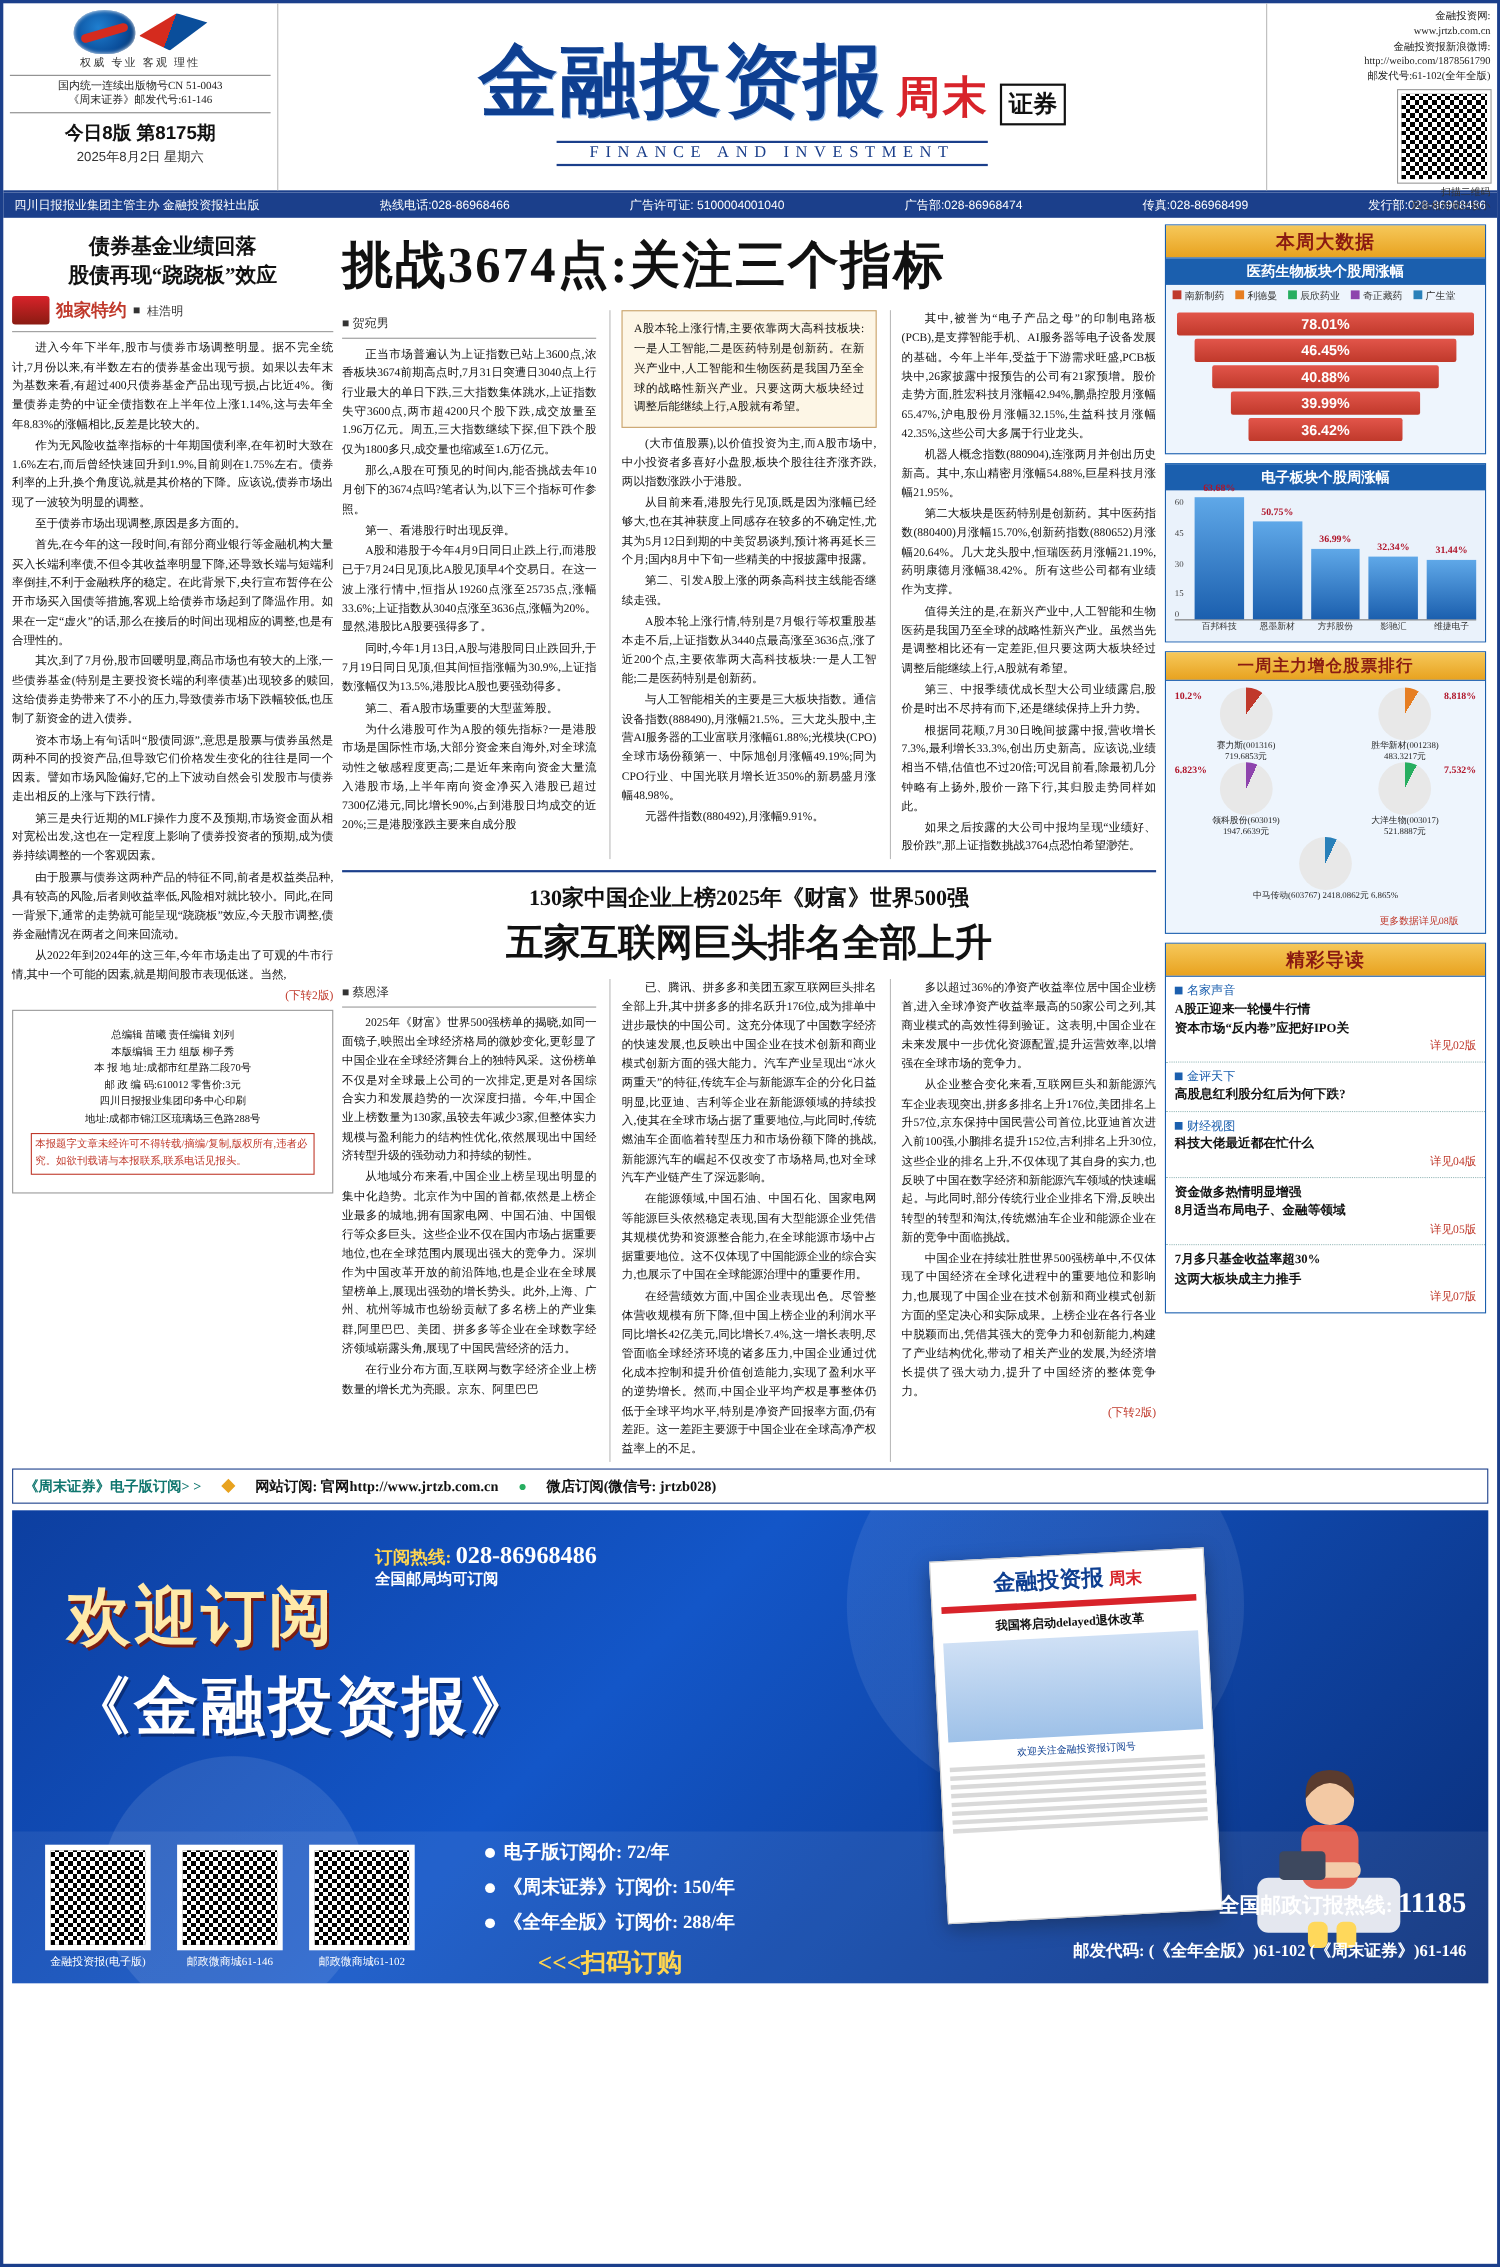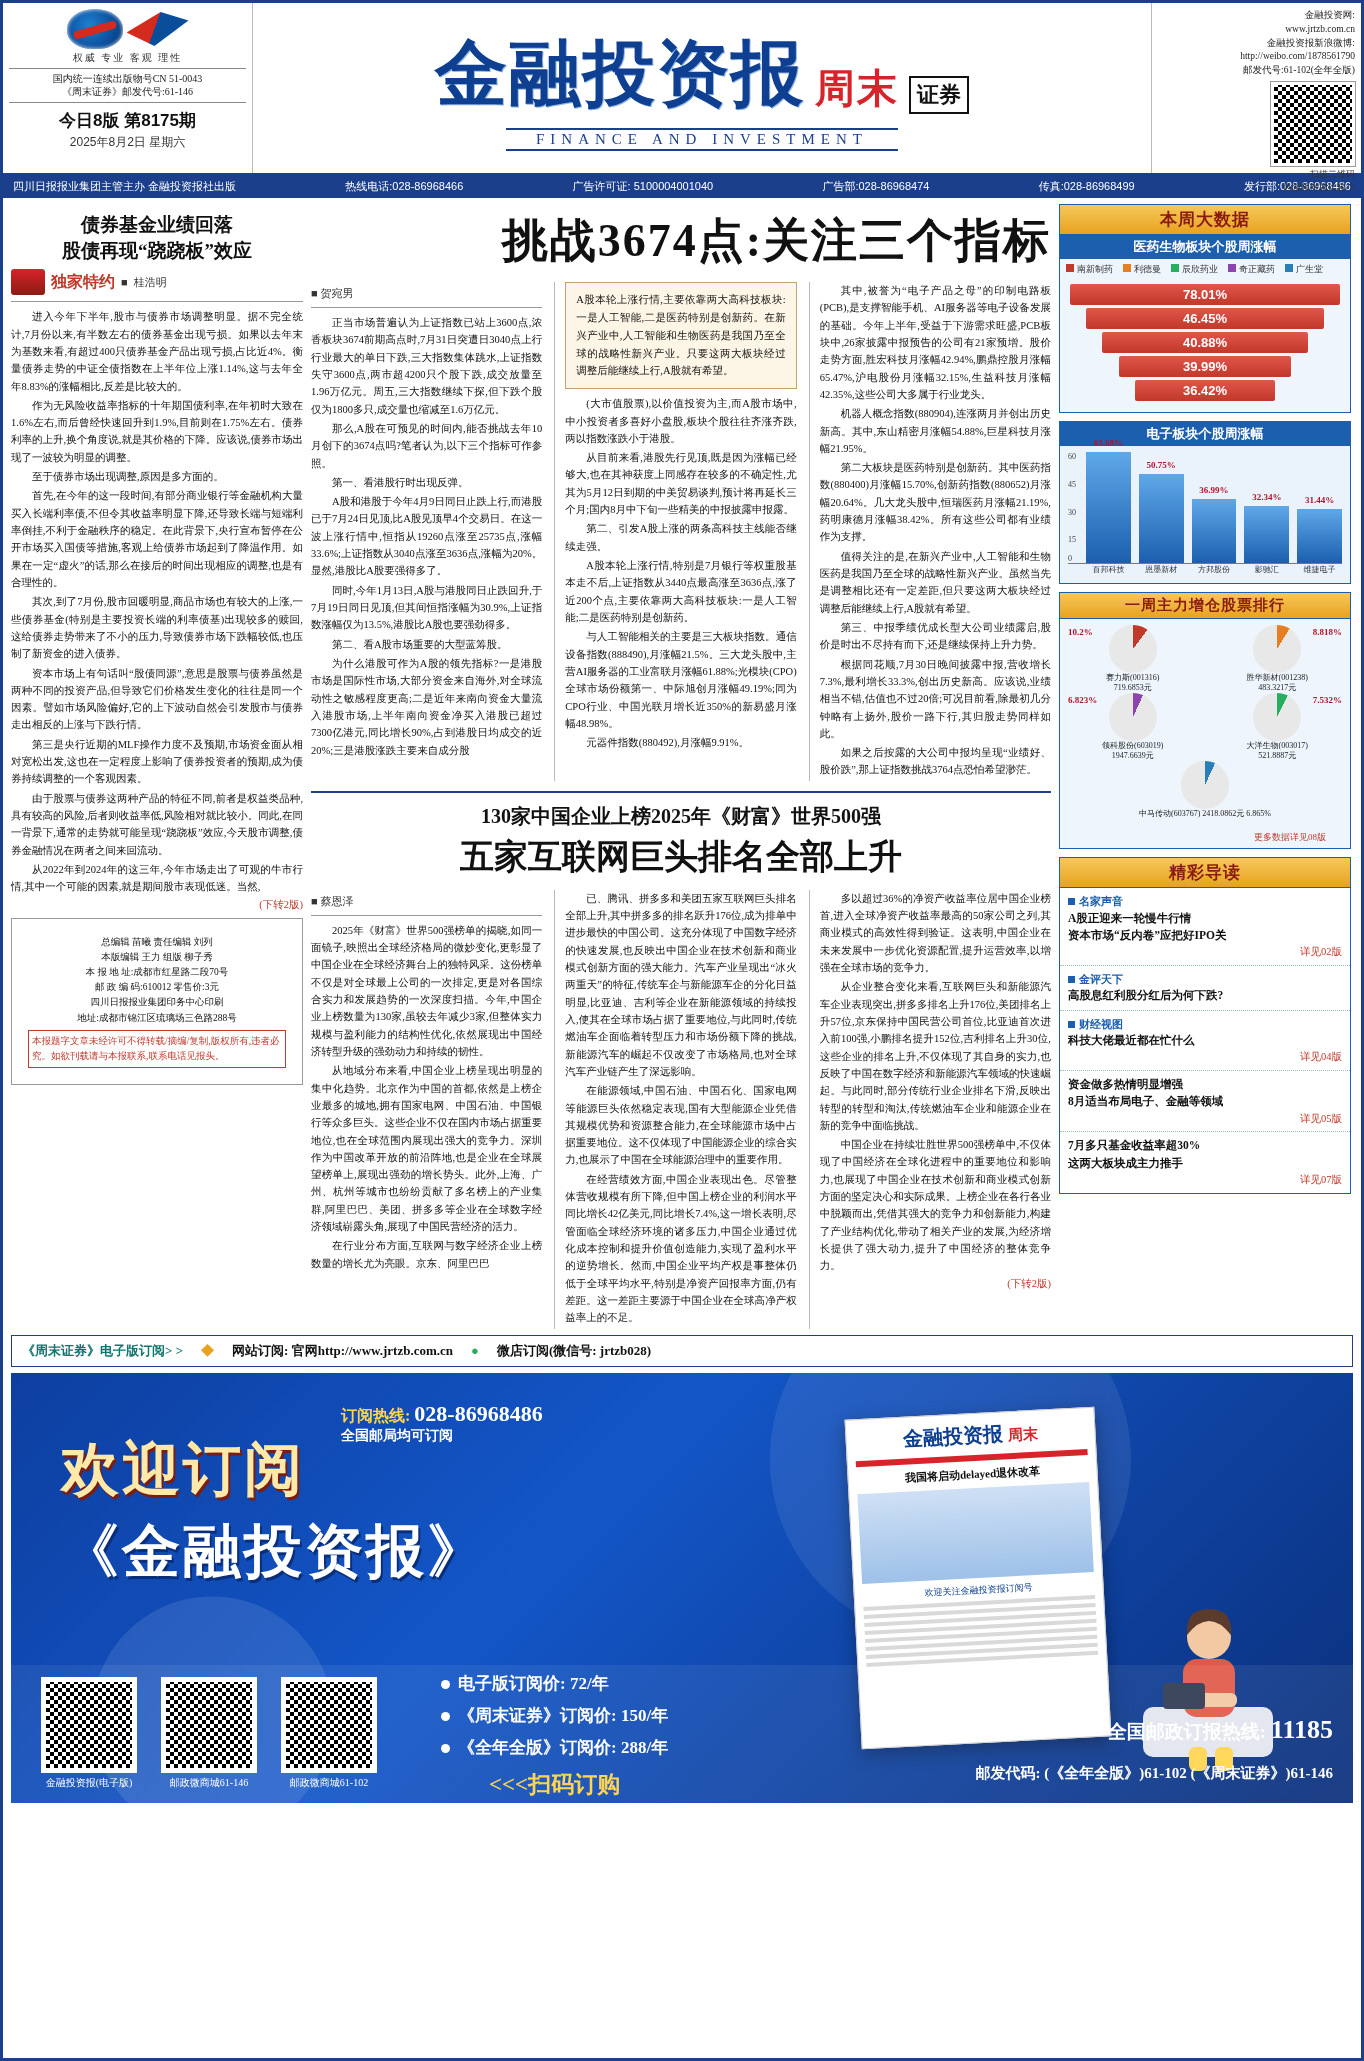--- a/index.html
+++ b/index.html
@@ -114,21 +114,21 @@
   .col-mid  { width:740px; }
   .col-right{ width:292px; }
   .hl { font-size:19px; font-weight:bold; line-height:1.35; text-align:center; margin:8px 0 6px;}
   .byline { font-size:11px; color:#333; margin:4px 0;}
   .col-rule { border-top:1px solid #999; margin:6px 0;}
   p.tx {
     font-size:10.5px; line-height:1.65; text-align:justify;
     text-indent:2em; margin:0 0 2px 0; color:#111;
   }
   .headline-main {
-    font-size:46px; font-weight:bold; letter-spacing:2px; text-align:right;
+    font-size:46px; font-weight:bold; letter-spacing:2px; text-align:left;
     margin:6px 0 10px; color:#111;
   }
   .hl-box {
     border:1px solid #c8a26a; background:#fdf6e6;
     padding:8px 10px; font-size:10.5px; line-height:1.7; text-align:justify;
     margin-bottom:6px;
   }
   .three-cols { display:flex; gap:12px; }
   .three-cols .c { flex:1; }
   .sep-v { border-left:1px solid #bbb; }
@@ -167,21 +167,21 @@
   .xlabels { display:flex; gap:8px; padding-left:18px; font-size:8px; color:#333; text-align:center;}
   .xlabels div { flex:1; }
   .yaxis { position:absolute; left:0; top:0; bottom:0; width:18px; font-size:8px; color:#444;}
   .yaxis div { position:absolute; left:0;}
   .pies { padding:6px; display:flex; flex-wrap:wrap; gap:4px; justify-content:space-between;}
   .piecell { width:48%; position:relative; height:64px; }
   .pie { width:48px;height:48px;border-radius:50%; margin:0 auto;}
   .pielab { font-size:8px; text-align:center; color:#222; line-height:1.2;}
   .pct { position:absolute; font-size:9px; font-weight:bold; color:#b0152a;}
   .guide-item { padding:5px 8px; border-bottom:1px dotted #9bb; font-size:11.5px; line-height:1.5;}
-  .guide-item .cat { color:#1b5fae; font-weight:bold; font-size:11px;}
+  .guide-item .cat { color:#1b5fae; font-weight:normal; font-size:11px;}
   .guide-item .tt { font-weight:bold; color:#111; }
   .guide-item .pg { color:#c0392b; font-size:10.5px; float:right;}
   .bullet { display:inline-block;width:7px;height:7px;background:#1b5fae;margin-right:4px;}
   
   .orderstrip {
     margin:6px 8px 0; border:1px solid #1b3f8b; background:#fff;
     display:flex; align-items:center; gap:18px; padding:6px 10px; font-size:13px; font-weight:bold;
   }
   .orderstrip .k { color:#0f766e; }
   

